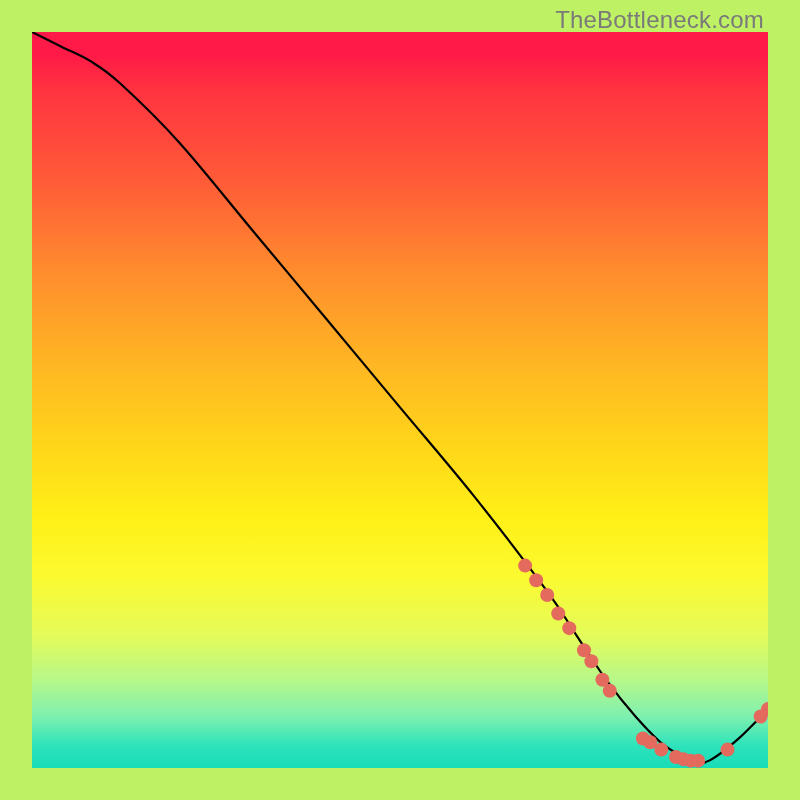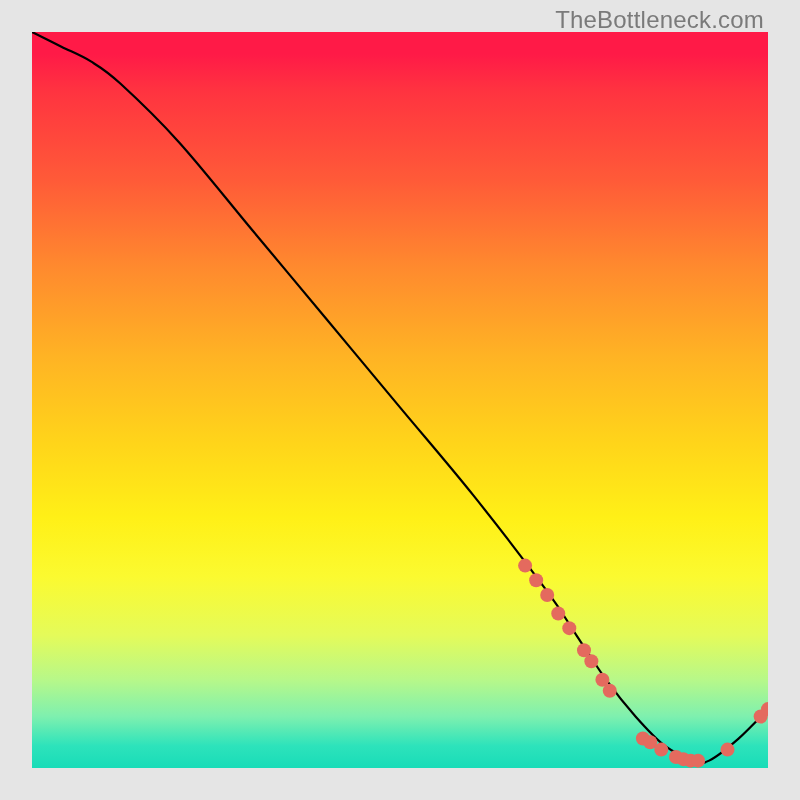--- a/index.html
+++ b/index.html
@@ -10,21 +10,21 @@
     background: #000;
     position: relative;
     font-family: Arial, Helvetica, sans-serif;
   }
   .frame {
     position: absolute;
     left: 0;
     top: 0;
     width: 800px;
     height: 800px;
-    background: #e5e5e5;
+    background: #bef264;
   }
   .plot {
     position: absolute;
     left: 32px;
     top: 32px;
     width: 736px;
     height: 736px;
     overflow: hidden;
   }
   .gradient {

